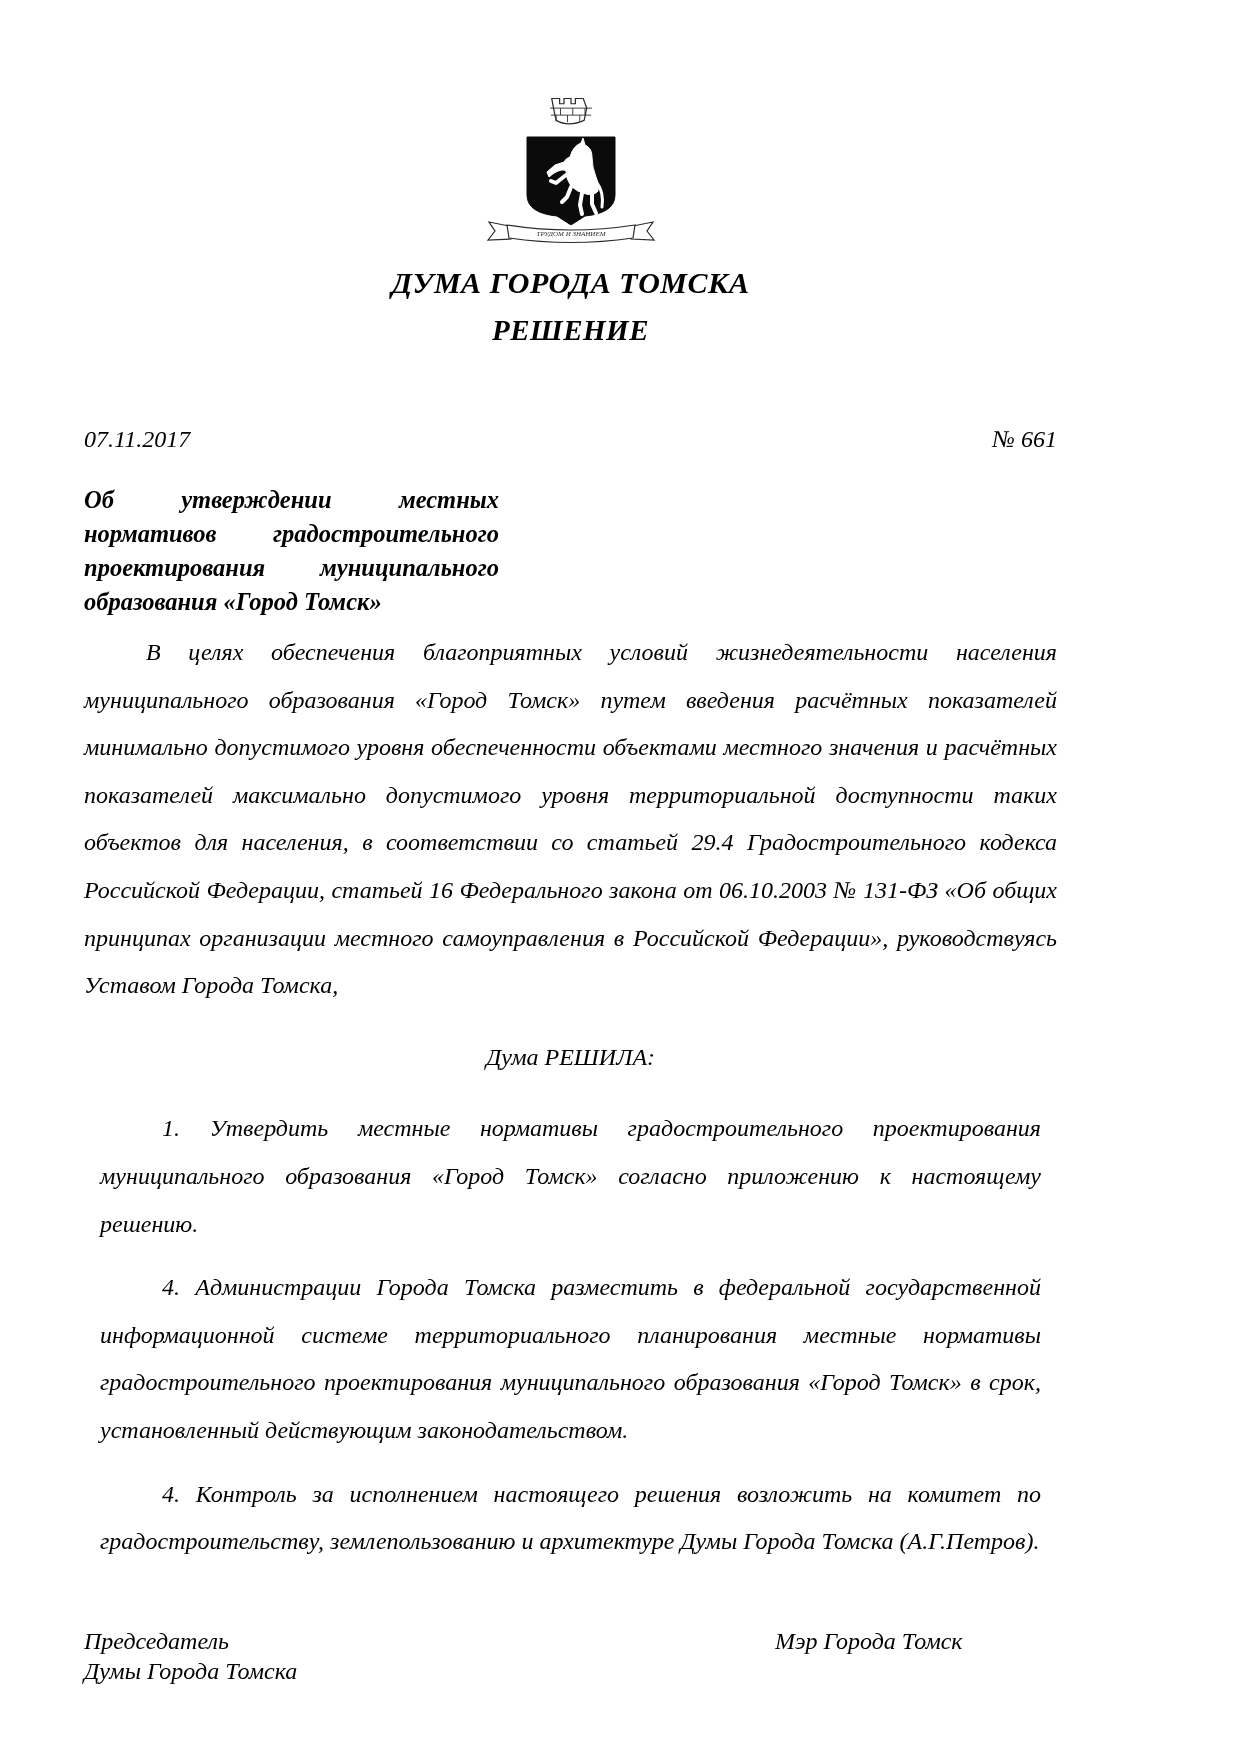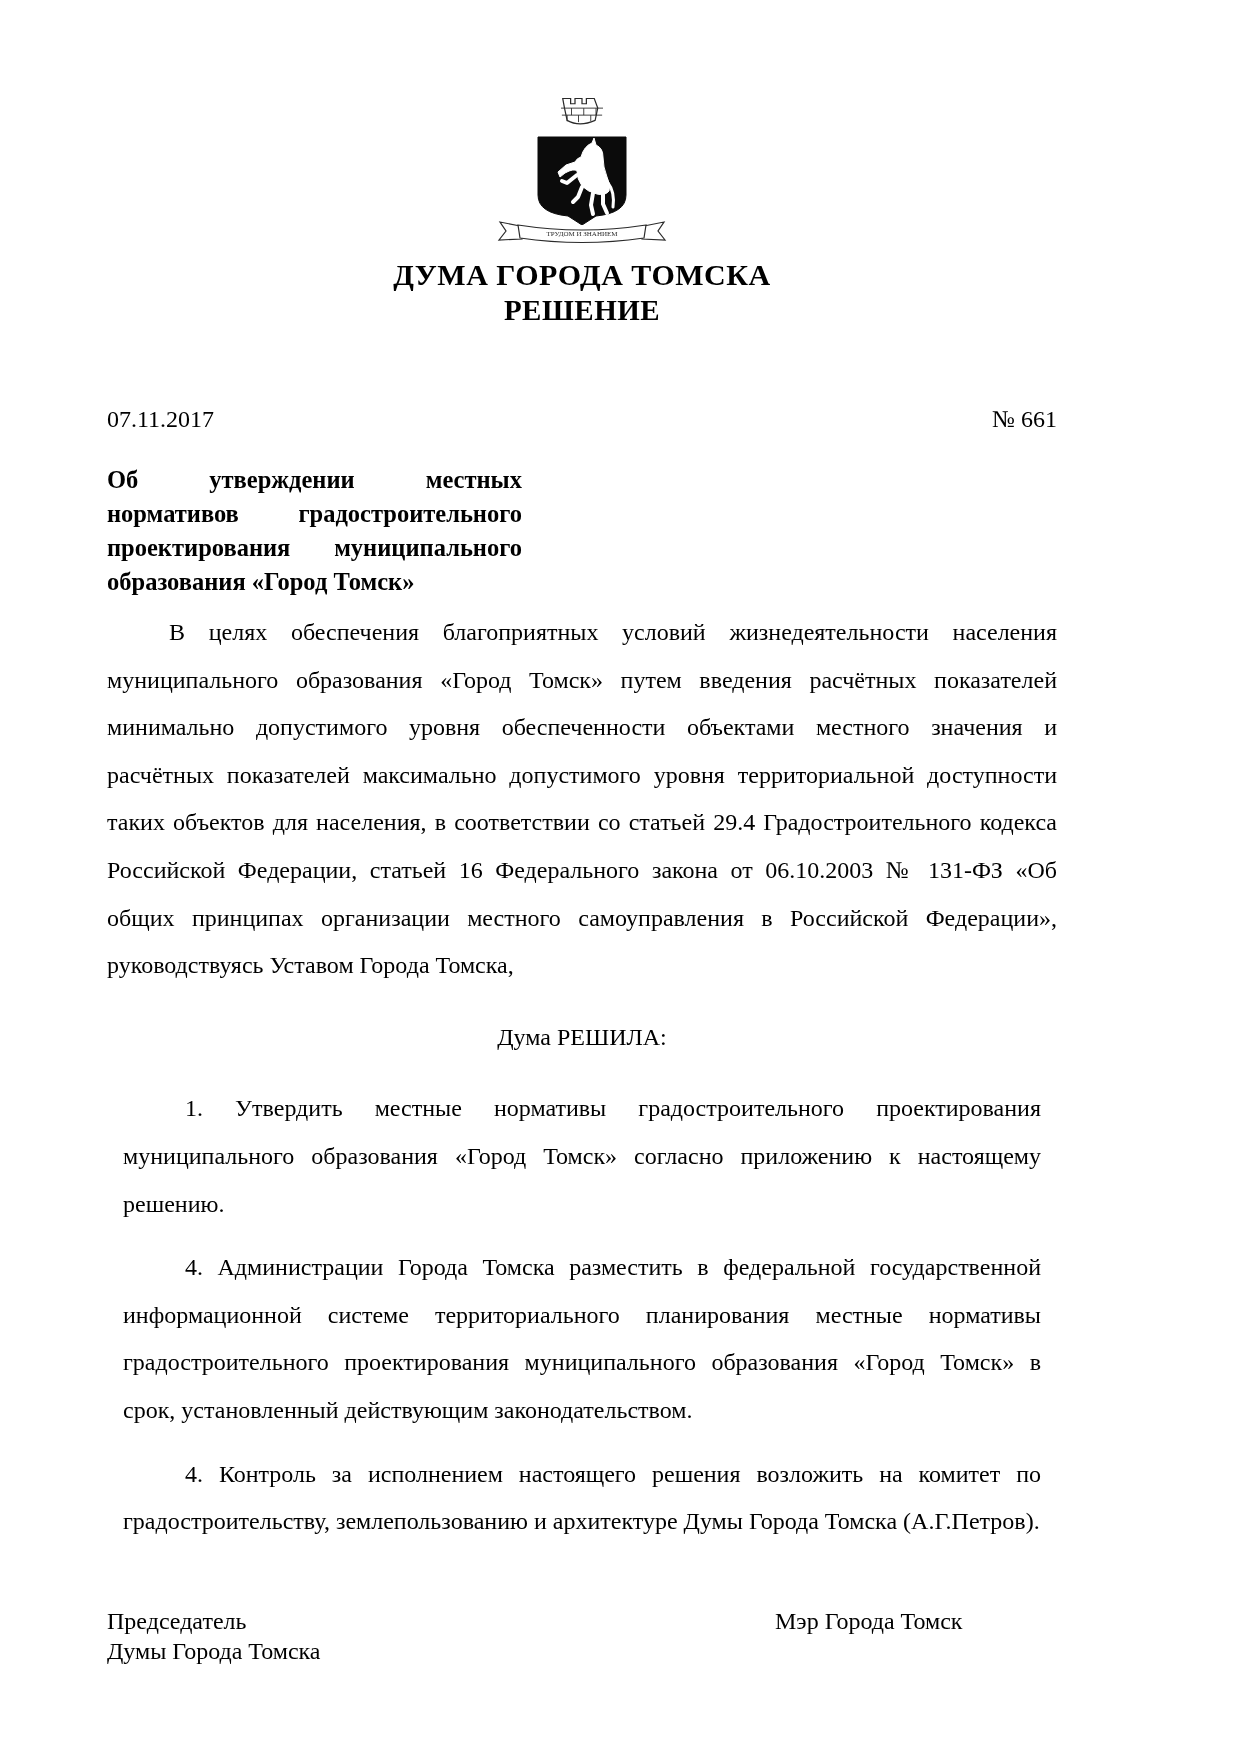--- a/index.html
+++ b/index.html
@@ -1,41 +1,42 @@
 <!DOCTYPE html>
 <html lang="ru"><head>
 <meta charset="utf-8">
 <style>
   html,body{margin:0;padding:0;background:#ffffff;}
   .page{
     position:relative;
     width:1240px;height:1754px;
     box-sizing:border-box;
-    padding:95px 183px 0 107px;
+    padding:95px 183px 0 84px;
     background:#ffffff;
     color:#000;
     font-family:"Liberation Serif","DejaVu Serif",serif;
     font-size:24px;
     overflow:hidden;
+    font-style:italic;
   }
   .emblem{
     display:flex;flex-direction:column;align-items:center;
     width:100%;
   }
   .emblem svg{display:block;}
   .emblem .ribbon{margin-top:-7px;}
   .org-title{
-    margin-top:12px;
+    margin-top:20px;
     text-align:center;
     font-size:30px;font-weight:bold;
     letter-spacing:.5px;
     line-height:34px;
   }
   .doc-type{
-    margin-top:2px;
+    margin-top:14px;
     text-align:center;
     font-size:29px;font-weight:bold;
     letter-spacing:.5px;
     line-height:32px;
   }
   .meta-row{
     margin-top:80px;
     display:flex;justify-content:space-between;align-items:flex-start;
     font-size:24px;
   }

